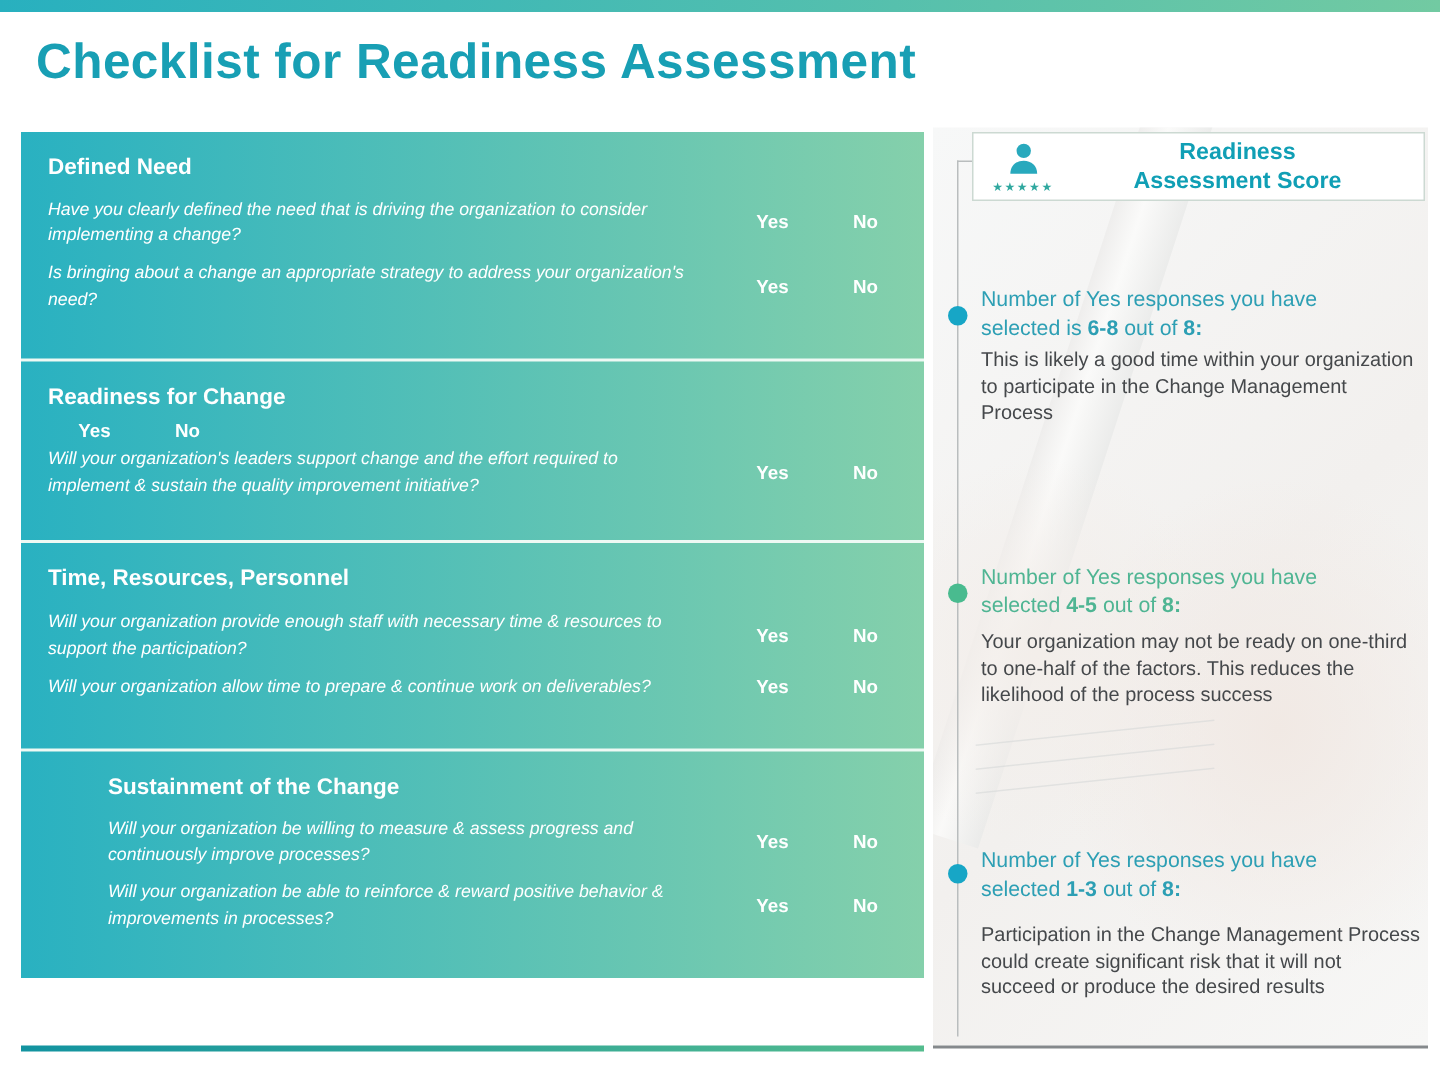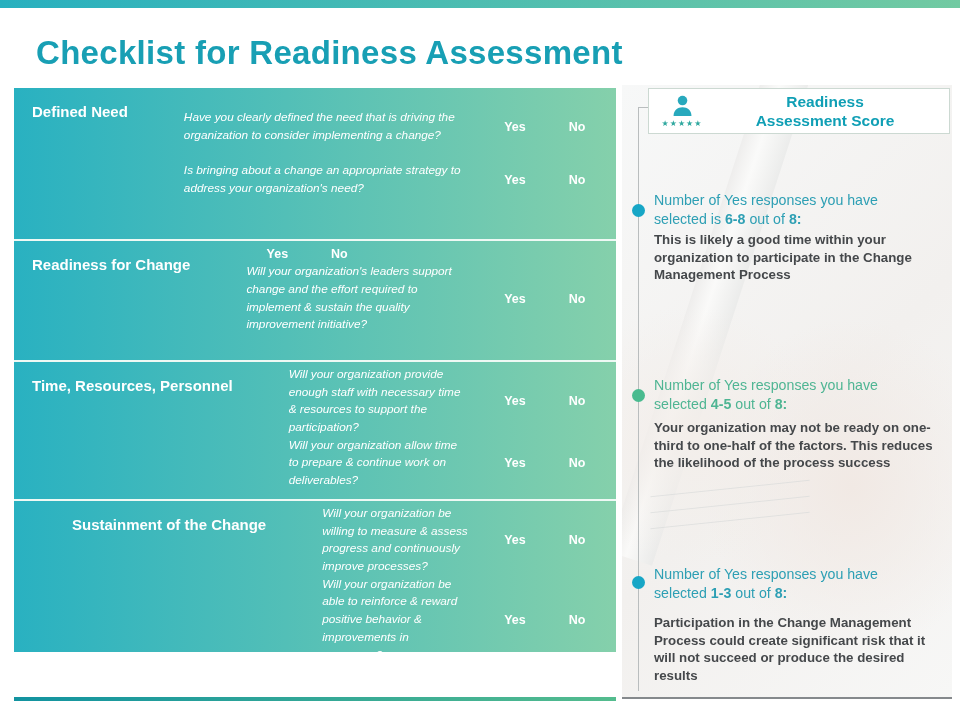--- a/index.html
+++ b/index.html
@@ -4,27 +4,27 @@
 <style>
   html,body{margin:0;padding:0;}
   body{
     width:960px;height:720px;position:relative;overflow:hidden;
     background:#ffffff;font-family:"Liberation Sans",sans-serif;
   }
   
   .topbar{position:absolute;top:0;left:0;width:960px;height:8px;
     background:linear-gradient(90deg,#28b0bf,#72caa2);}
   
-  .page-title{position:absolute;left:24px;top:22px;margin:12px;
+  .page-title{position:absolute;left:24px;top:22px;margin:0;
     font-size:33px;font-weight:bold;color:#189fb4;letter-spacing:.3px;}
   
   .table{position:absolute;left:14px;top:88px;width:602px;
     background:linear-gradient(90deg,#29b1c1,#85d0ab);}
-  .section{display:flex;flex-direction:row;box-sizing:border-box;
-    border-bottom:2px solid #eef9f4;gap:20px;}
+  .section{display:flex;flex-direction:column;box-sizing:border-box;
+    border-bottom:2px solid #eef9f4;}
   .s0{height:153px}.s1{height:121px}.s2{height:139px}
   .s3{height:151px;border-bottom:none;margin-left:40px;}
   .section-title{padding:15px 18px 0;font-size:15px;font-weight:bold;color:#ffffff;}
   .rows{flex:1;display:flex;flex-direction:column;justify-content:space-evenly;
     padding:4px 0 24px;}
   .qrow{display:flex;align-items:center;padding-left:18px;padding-right:8px;}
   .qtext{flex:1;max-width:452px;color:#ffffff;font-style:italic;
     font-size:11.8px;line-height:1.5;padding-right:16px;}
   .cell{width:62px;text-align:center;color:#ffffff;font-weight:bold;
     font-size:12.5px;cursor:pointer;}
@@ -55,21 +55,21 @@
   .dot{position:absolute;left:10px;width:13px;height:13px;border-radius:50%;}
   .dot1{top:119px;background:#17a6c6;}
   .dot2{top:304px;background:#49bb8f;}
   .dot3{top:491px;background:#17a6c6;}
   .bullet{position:absolute;left:32px;width:293px;}
   .b1{top:106px}.b2{top:291px}.b3{top:480px}
   .bhead{font-size:14.2px;line-height:1.33;}
   .b1 .bhead,.b3 .bhead{color:#2d9fb4;}
   .b2 .bhead{color:#4fb593;}
   .bhead b{font-weight:bold;}
-  .bbody{font-size:13.3px;line-height:1.34;color:#45484b;margin-top:2px;font-weight:bold;}
+  .bbody{font-size:13.3px;line-height:1.34;color:#45484b;margin-top:2px;}
   .b2 .bbody{margin-top:5px;}
   .b3 .bbody{margin-top:11px;}
 </style>
 </head>
 <body>
 
 <div class="topbar"></div>
 
 <h1 class="page-title">Checklist for Readiness Assessment</h1>
 

